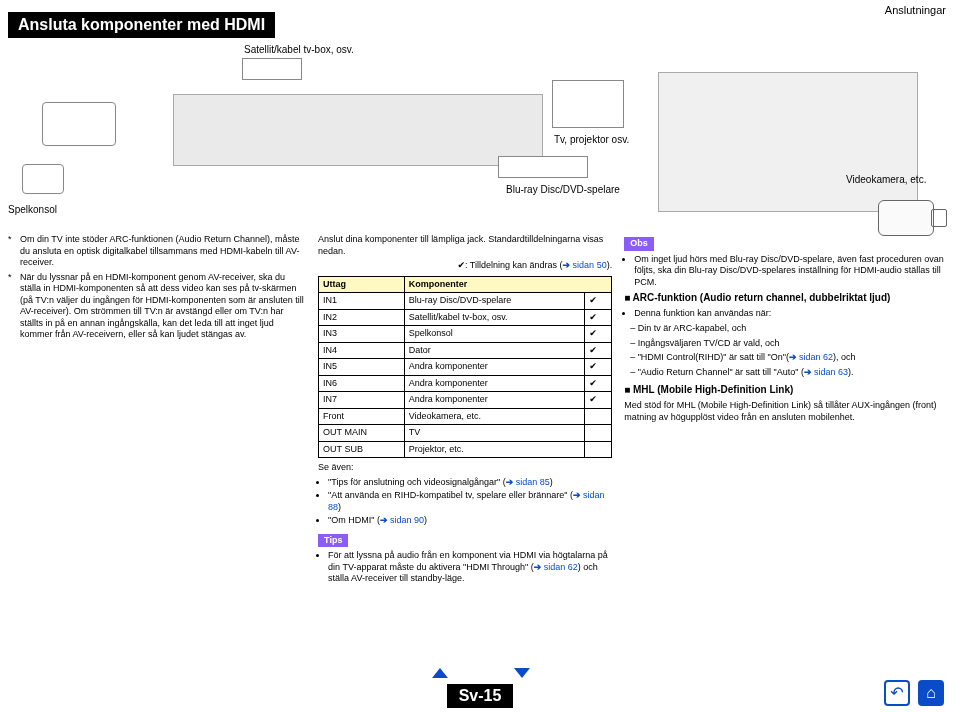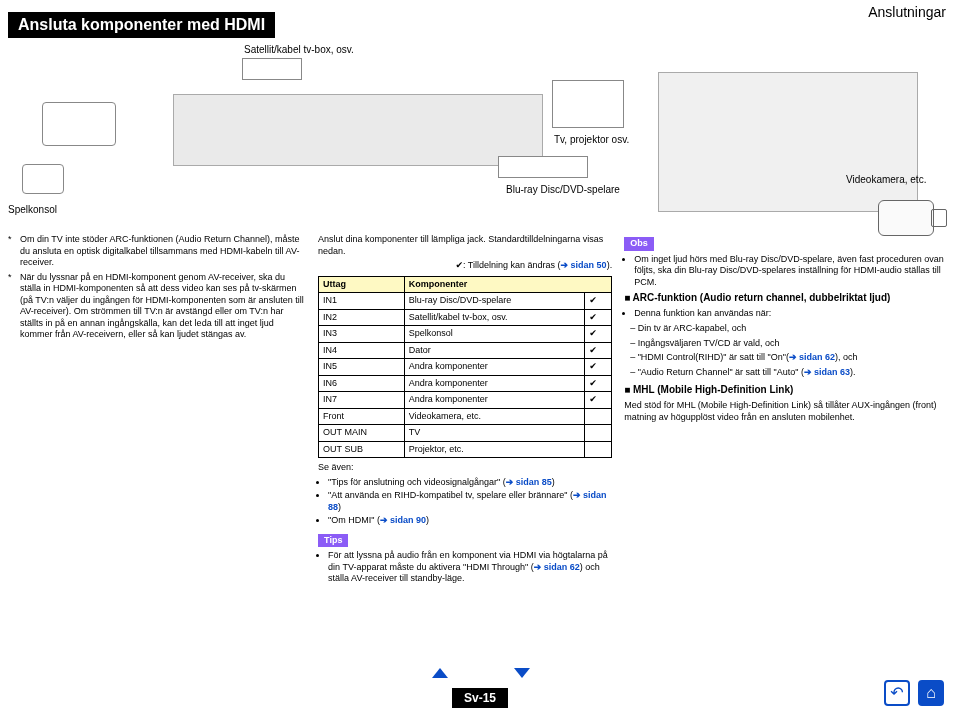--- a/index.html
+++ b/index.html
@@ -9,21 +9,21 @@
     color: #000;
     background: #fff;
     width: 960px;
     height: 712px;
     position: relative;
     overflow: hidden;
   }
   .hdr-right {
     position: absolute;
     top: 4px; right: 14px;
-    font-size: 14px;
+    font-size: 11px;
   }
   .section-title {
     background: #000;
     color: #fff;
     padding: 4px 10px;
     font-size: 16px;
     display: inline-block;
     margin: 12px 0 0 8px;
     font-weight: bold;
   }
@@ -91,36 +91,36 @@
   .tbl th { background: #fef9c3; font-weight: bold; }
   .check { text-align:center; }
   .tag {
     background: #8b5cf6; color:#fff;
     padding: 1px 6px; font-size: 9px;
     display:inline-block; font-weight:bold;
     margin: 3px 0;
   }
   .bullet-list { padding-left: 10px; margin-bottom:4px; }
   .bullet-list li { margin-bottom: 2px; }
-  .linkblue { color: #0a4cc7; font-weight: bold; }
+  .linkblue { color: #0a4cc7; font-weight: normal; }
   .arrow { color:#0a4cc7; font-weight:bold; }
   .sq { font-family: inherit; }
   .sq::before { content:"■ "; }
   .indent-dash { padding-left:14px; text-indent:-8px; }
   .footer {
     position: absolute;
     left:0; right:0; bottom: 4px;
     text-align: center;
   }
   .pagenum {
     display:inline-block;
     background:#000; color:#fff;
     padding: 3px 12px;
     font-weight:bold;
-    font-size:12px;
+    font-size:16px;
   }
   .nav-btn {
     position: absolute;
     width: 26px; height: 26px;
     border: 2px solid #0a4cc7;
     border-radius: 4px;
     color: #0a4cc7;
     font-size: 16px;
     line-height: 22px;
     text-align: center;

